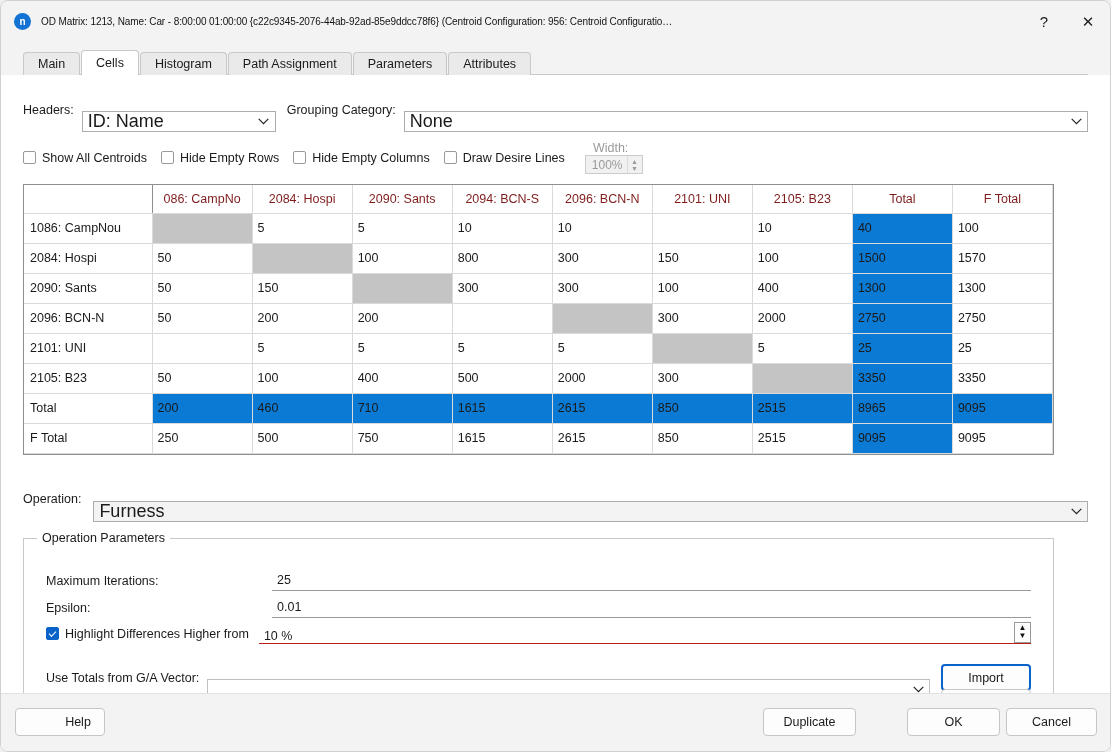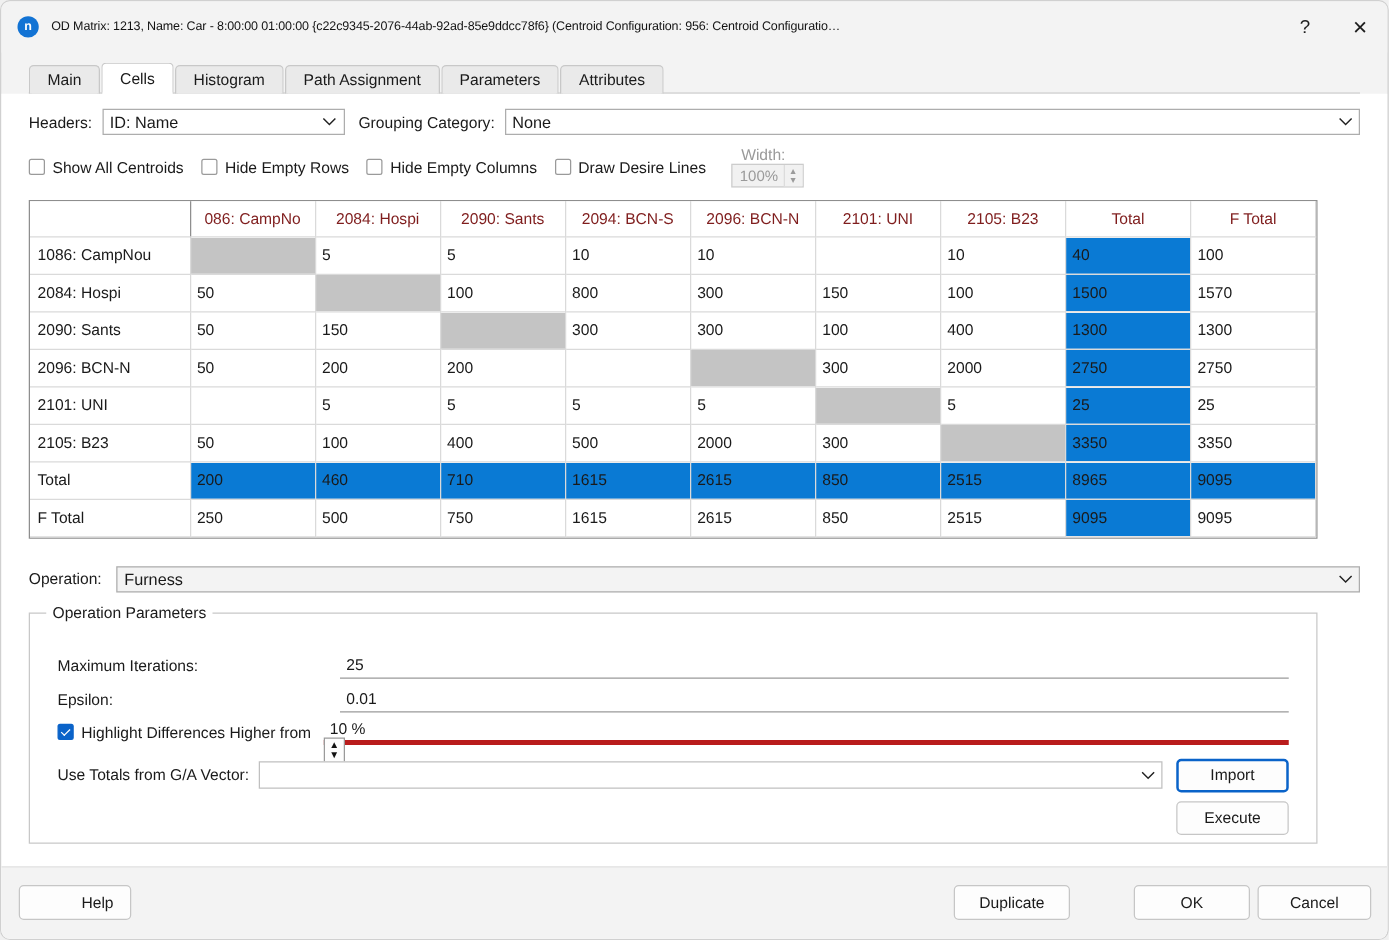--- a/index.html
+++ b/index.html
@@ -68,21 +68,21 @@
     position:absolute;left:0;right:0;top:74px;bottom:0;
     background:#ffffff;
   }
   .content{position:relative;padding:0 22px;}
   
   .row-headers{display:flex;align-items:center;margin-top:12px;}
   .lbl{font-size:12.5px;color:#1a1a1a;white-space:nowrap;}
   .combo{
     height:21px;border:1px solid #adadad;background:#fff;
     display:flex;align-items:center;box-sizing:border-box;
-    font-size:13px;padding-left:5px;position:relative;
+    font-size:18px;padding-left:5px;position:relative;margin-top:24px;
   }
   .combo .cval{flex:1 1 auto;overflow:hidden;white-space:nowrap;}
   .combo .chev{
     width:22px;text-align:center;color:#222;font-size:11px;flex:0 0 auto;
   }
   .chev svg{display:block;margin:0 auto;}
   
   .row-checks{display:flex;align-items:center;margin-top:9px;}
   .cbwrap{display:flex;align-items:center;margin-right:14px;}
   .cb{
@@ -136,22 +136,22 @@
   .groupbox>.gtitle{
     position:absolute;top:-8px;left:13px;background:#fff;padding:0 5px;font-size:12.5px;
   }
   .param-row{display:flex;align-items:center;position:absolute;left:22px;right:22px;}
   .flatfield{
     border:none;border-bottom:1px solid #9a9a9a;background:#fff;height:20px;
     font-size:12.5px;display:flex;align-items:center;padding-left:5px;box-sizing:border-box;
     color:#1a1a1a;
   }
   .spin-on{
-    display:flex;align-items:flex-start;border:none;border-bottom:4px solid #b91c1c;
-    height:20px;box-sizing:border-box;background:#fff;flex-direction:column;
+    display:flex;align-items:flex-end;border:none;border-bottom:1px solid #b91c1c;
+    height:20px;box-sizing:border-box;background:#fff;
   }
   .spin-on .sv{flex:1 1 auto;padding-left:5px;font-size:12.5px;}
   .spin-on .arr{
     width:15px;height:19px;border:1px solid #9a9a9a;background:#fdfdfd;
     display:flex;flex-direction:column;align-items:center;justify-content:center;flex:0 0 auto;
   }
   .spin-on .arr i{font-style:normal;font-size:8px;line-height:8px;color:#111;}
   .btn{
     border:1px solid #c6c6c6;border-radius:4px;background:#fdfdfd;
     font-size:12.5px;color:#1a1a1a;height:27px;

